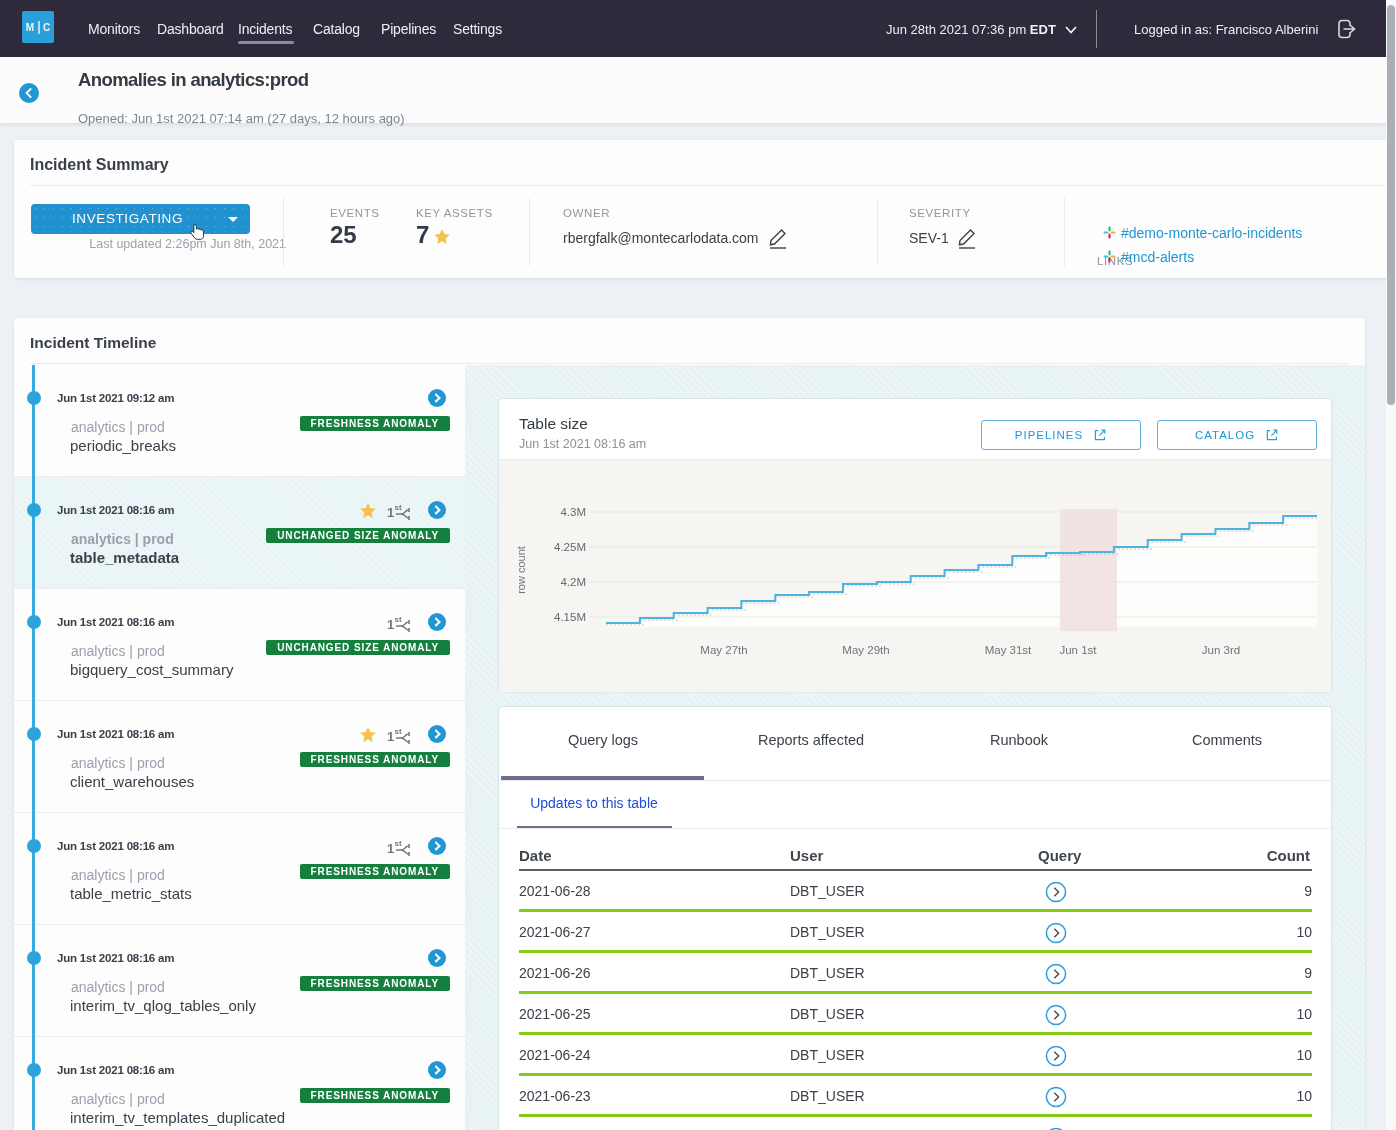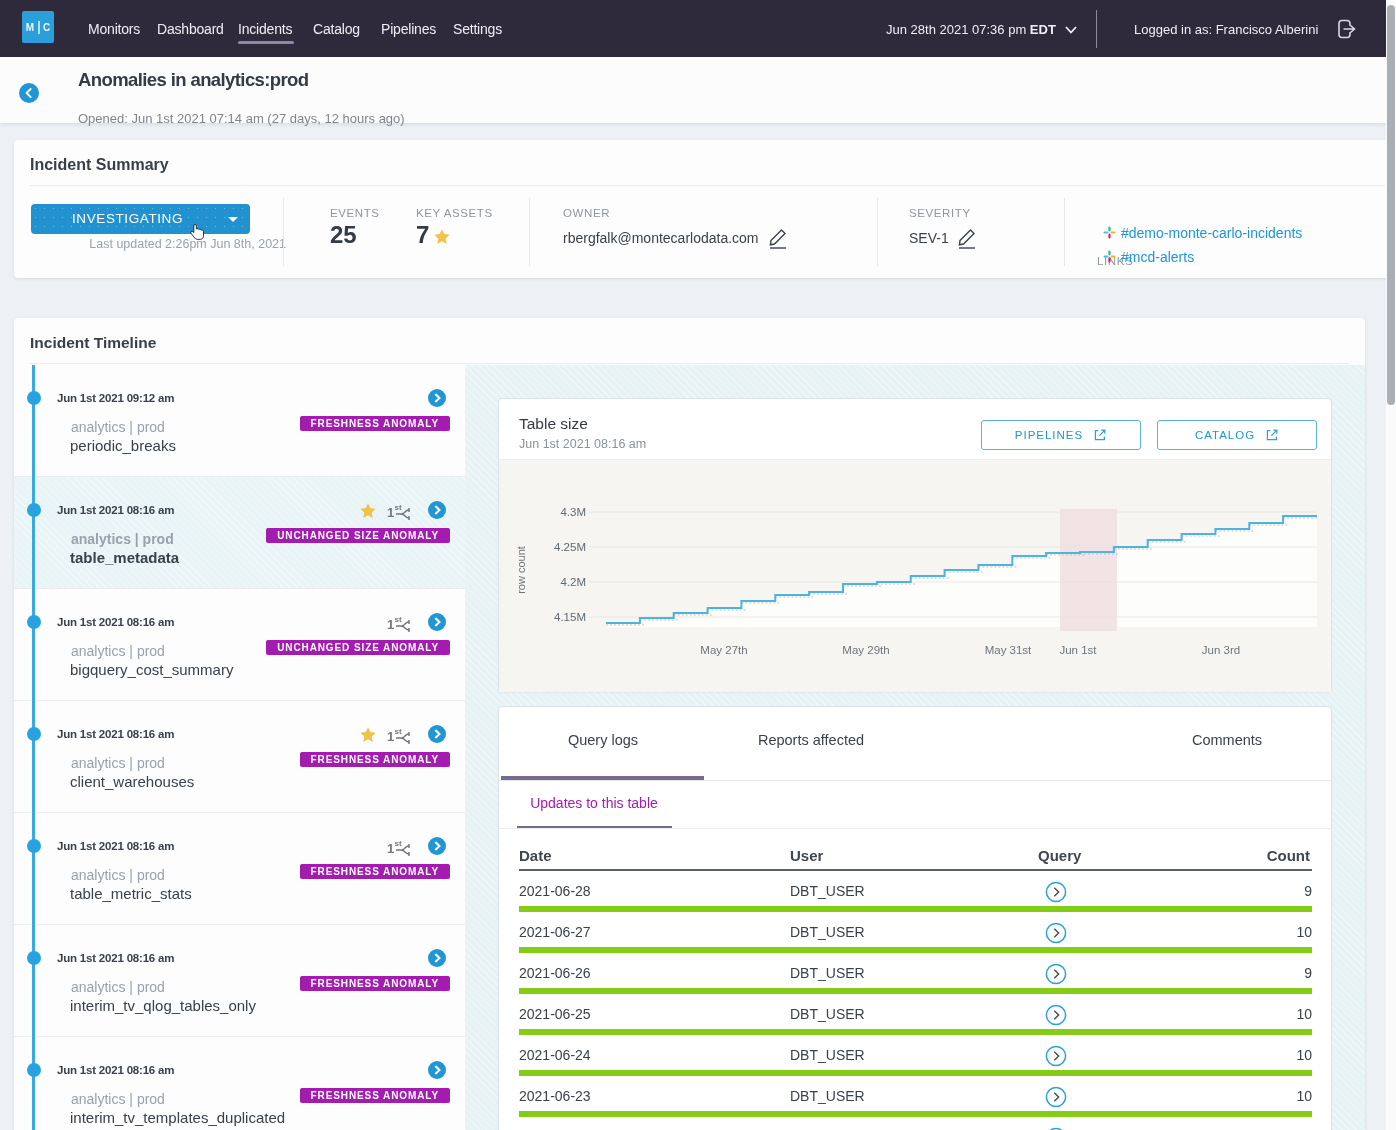--- a/index.html
+++ b/index.html
@@ -44,21 +44,21 @@
   .slacklink { font-size:14px; color:#2196d3; }
 
   
   #tlline { position:absolute; left:18px; top:47px; width:3px; height:765px; background:#3aa9dc; z-index:1; }
   .titem { position:absolute; left:0px; width:451px; height:112px; border-bottom:1px solid #eaecee; }
   .titem.sel { background:#e9f4f7; background-image:repeating-linear-gradient(45deg, rgba(255,255,255,.4) 0 1px, transparent 1px 5px); }
   .tdot { position:absolute; left:13px; top:26px; width:14px; height:14px; border-radius:50%; background:#29a3dd; z-index:2; }
   .tdate { position:absolute; left:43px; top:27px; font-size:11.5px; letter-spacing:-0.2px; font-weight:bold; color:#3a414b; }
   .tsub { position:absolute; left:57px; top:54px; font-size:14px; color:#99a1aa; }
   .tname { position:absolute; left:56px; top:72px; font-size:15px; color:#39414b; }
-  .tbadge { position:absolute; right:15px; top:51px; height:15px; background:#a21caf; color:#fff; border-radius:2px;
+  .tbadge { position:absolute; right:15px; top:51px; height:15px; background:#15803d; color:#fff; border-radius:2px;
             font-size:10px; font-weight:bold; letter-spacing:.9px; line-height:15px; padding:0 11px; }
   .tcirc { position:absolute; left:414px; top:24px; width:18px; height:18px; border-radius:50%; background:#2196d3; }
   .tcirc svg, #backbtn svg { position:absolute; left:0; top:0; }
   .tstar { position:absolute; left:345px; top:25px; }
   .tfirst { position:absolute; left:373px; top:24px; width:24px; height:18px; }
 
   
   #detail { position:absolute; left:451px; top:47px; width:900px; height:765px; background:#e7f2f5;
     background-image:repeating-linear-gradient(45deg, rgba(255,255,255,.4) 0 1px, transparent 1px 5px); }
   .dcard { position:absolute; background:#fff; border:1px solid #d8e4e8; border-radius:4px; box-shadow:0 1px 2px rgba(80,110,120,.07); }
@@ -69,27 +69,27 @@
   #tssub { position:absolute; left:20px; top:38px; font-size:12.5px; color:#8a929b; }
   .obtn { position:absolute; top:21px; width:160px; height:30px; border:1px solid #5fb0dd; border-radius:3px; background:#fff;
           color:#2196d3; font-size:11.5px; letter-spacing:1px; display:flex; align-items:center; justify-content:center; gap:10px; }
   .extic { width:14px; height:14px; }
   #tsdivider { position:absolute; left:0; top:60px; width:832px; height:1px; background:#ecedef; }
 
   
   .mtab { position:absolute; top:0; width:208px; height:73px; font-size:14.5px; color:#3b424b; text-align:center; line-height:66px; }
   #mtab-underline { position:absolute; left:2px; top:69px; width:203px; height:4px; background:#776b8d; }
   #mtabs-divider { position:absolute; left:0; top:73px; width:832px; height:1px; background:#e5e8eb; }
-  .stab { position:absolute; top:73px; height:49px; font-size:14px; white-space:nowrap; color:#a21caf; text-align:center; line-height:46px; }
+  .stab { position:absolute; top:73px; height:49px; font-size:14px; white-space:nowrap; color:#1d4ed8; text-align:center; line-height:46px; }
   #stab-underline { position:absolute; left:18px; top:119px; width:155px; height:3px; background:#776b8d; }
   #stabs-divider { position:absolute; left:0; top:121px; width:832px; height:1px; background:#ececef; }
 
   .thead { position:absolute; top:140px; font-size:15px; font-weight:bold; color:#3f464e; }
   #thead-line { position:absolute; left:20px; top:162px; width:793px; height:2px; background:#595f66; }
-  .trow { position:absolute; left:20px; width:793px; height:41px; border-bottom:6px solid #84cc16; font-size:14px; color:#3b4149; }
+  .trow { position:absolute; left:20px; width:793px; height:41px; border-bottom:3px solid #84cc16; font-size:14px; color:#3b4149; }
   .td1 { position:absolute; left:0; top:12px; }
   .td2 { position:absolute; left:271px; top:12px; }
   .tdc { position:absolute; right:0px; top:12px; }
 
   
   #sbtrack { position:absolute; left:1386px; top:0; width:10px; height:1130px; background:#fafafa; }
   #sbthumb { position:absolute; left:1387px; top:5px; width:8px; height:400px; background:#a9afb5; border-radius:4px; }
 </style>
 </head>
 <body>
@@ -338,20 +338,21 @@
           <text x="225" y="194" font-size="11.5" fill="#6b757d" text-anchor="middle" font-family="Liberation Sans">May 27th</text>
           <text x="367" y="194" font-size="11.5" fill="#6b757d" text-anchor="middle" font-family="Liberation Sans">May 29th</text>
           <text x="509" y="194" font-size="11.5" fill="#6b757d" text-anchor="middle" font-family="Liberation Sans">May 31st</text>
           <text x="579" y="194" font-size="11.5" fill="#6b757d" text-anchor="middle" font-family="Liberation Sans">Jun 1st</text>
           <text x="722" y="194" font-size="11.5" fill="#6b757d" text-anchor="middle" font-family="Liberation Sans">Jun 3rd</text>
         </svg>
     </div>
     <div class="dcard" id="tabcard">
       <div class="mtab" style="left:208px;">Reports affected</div>
       <div class="mtab" style="left:0px;">Query logs</div>
+      <div class="mtab" style="left:416px;">Runbook</div>
       <div class="mtab" style="left:624px;">Comments</div>
       <div id="mtab-underline"></div>
       <div id="mtabs-divider"></div>
       <div class="stab" style="left:15px; width:160px;">Updates to this table</div>
       <div id="stab-underline"></div>
       <div id="stabs-divider"></div>
       <div class="thead" style="left:20px;">Date</div>
       <div class="thead" style="left:291px;">User</div>
       <div class="thead" style="left:539px;">Query</div>
       <div class="thead" style="right:21px;">Count</div>

